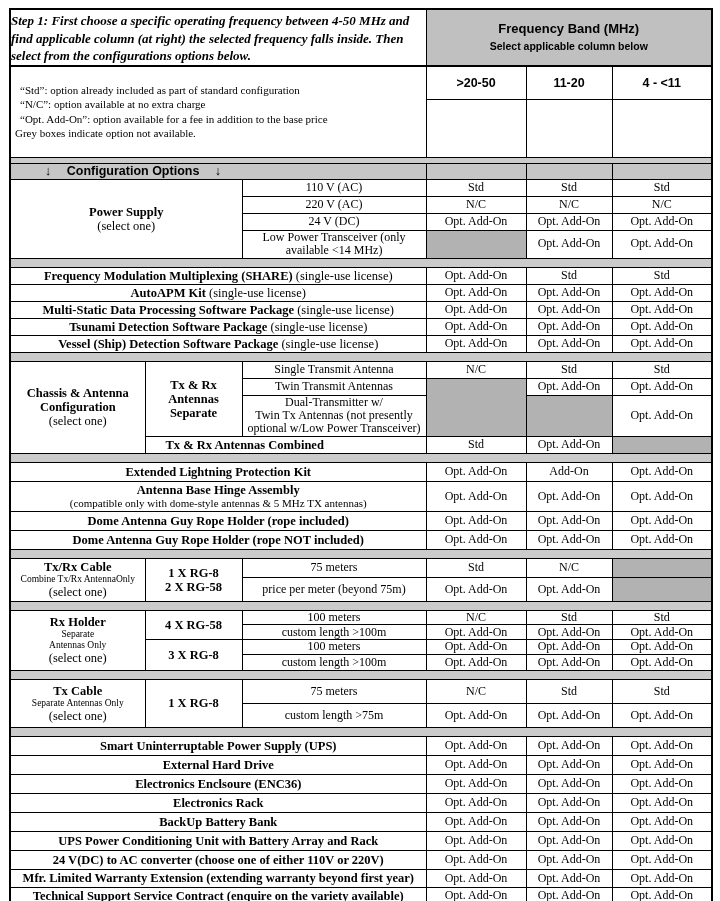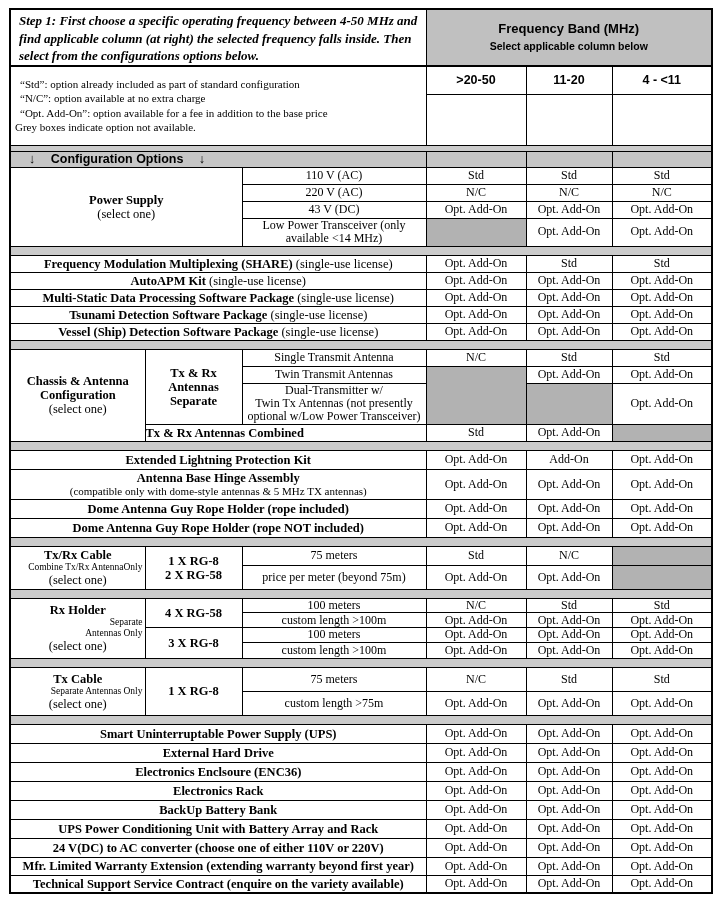--- a/index.html
+++ b/index.html
@@ -13,55 +13,55 @@
     border-collapse:collapse; table-layout:fixed; width:702px;
     border:2px solid #000;
   }
   td {
     border:1px solid #000; text-align:center; vertical-align:middle;
     padding:0 2px; font-size:12px; line-height:1.12; overflow:hidden;
   }
   
   .step-note {
     text-align:left; vertical-align:top; font-weight:bold; font-style:italic;
-    font-size:13px; line-height:1.35; padding:2px 6px 0 8px;
+    font-size:13px; line-height:1.35; padding:2px 6px 0 0;
     border-bottom:2px solid #000;
   }
   .band-header { background:#c0c0c0; font-family:"Liberation Sans", sans-serif; border-bottom:2px solid #000; }
   .band-title { font-weight:bold; font-size:13px; }
   .band-sub { font-weight:bold; font-size:10.5px; margin-top:4px; }
-  .legend { text-align:left; vertical-align:top; font-size:11px; line-height:1.32; padding:10px 4px; }
+  .legend { text-align:left; vertical-align:top; font-size:11px; line-height:1.32; padding:16px 4px; }
   .legend .ind { padding-left:5px; }
   .band-col {
     font-family:"Liberation Sans", sans-serif; font-weight:bold; font-size:12.5px;
     height:22px; vertical-align:middle;
   }
   .bandspace { height:38px; }
   .gap { background:#cbcbcb; height:9px; padding:0; }
   .thin { height:6px; }
   .config-bar {
     background:#c6c6c6; font-family:"Liberation Sans", sans-serif;
-    font-weight:bold; font-size:12.5px; height:16px; padding:0 4px;
+    font-weight:bold; font-size:12.5px; height:16px; padding:0 20px;
   }
   .config-bar.lbl { text-align:left; }
   .config-bar .arrow { display:inline-block; margin:0 0 0 14px; transform:scaleY(1.05); }
   .config-bar .cfg-label { margin:0 0 0 12px; }
   .config-bar .arrow2 { display:inline-block; margin-left:12px; }
   
   .m { font-weight:bold; }
   .sfx { font-weight:normal; }
-  .sm { font-weight:normal; font-size:9.5px; line-height:1.15;text-align:right; }
+  .sm { font-weight:normal; font-size:9.5px; line-height:1.15; }
   .nn { font-weight:normal; }
   .c-head { font-size:12.5px; }
   .c-group { font-size:12.5px;text-align:center; }
   .c-item { font-weight:normal; }
   .c-full { font-size:12.5px; }
   .c-full .nn { font-size:11px; font-weight:normal; }
   .smallcell .nn { font-size:12px; line-height:1.12; }
-  .c-combined { text-align:left; padding-left:0; font-size:12.5px; }
+  .c-combined { text-align:left; padding-left:20px; font-size:12.5px; }
   .val { font-size:12px; }
   .na { background:#b2b2b2; }
 </style>
 </head>
 <body>
 
 <div class="sheet">
   <table class="cfg">
     <colgroup>
       <col style="width:135px">
@@ -124,21 +124,21 @@
         <tr style="height: 17px;">
           <td class="c-item">
             <div class="nn">220 V (AC)</div>
           </td>
           <td class="val">N/C</td>
           <td class="val">N/C</td>
           <td class="val">N/C</td>
         </tr>
         <tr style="height: 17px;">
           <td class="c-item">
-            <div class="nn">43 V (DC)</div>
+            <div class="nn">24 V (DC)</div>
           </td>
           <td class="val">Opt. Add-On</td>
           <td class="val">Opt. Add-On</td>
           <td class="val">Opt. Add-On</td>
         </tr>
         <tr style="height: 24px;">
           <td class="c-item">
             <div class="nn">Low Power Transceiver (only</div>
             <div class="nn">available &lt;14 MHz)</div>
           </td>

